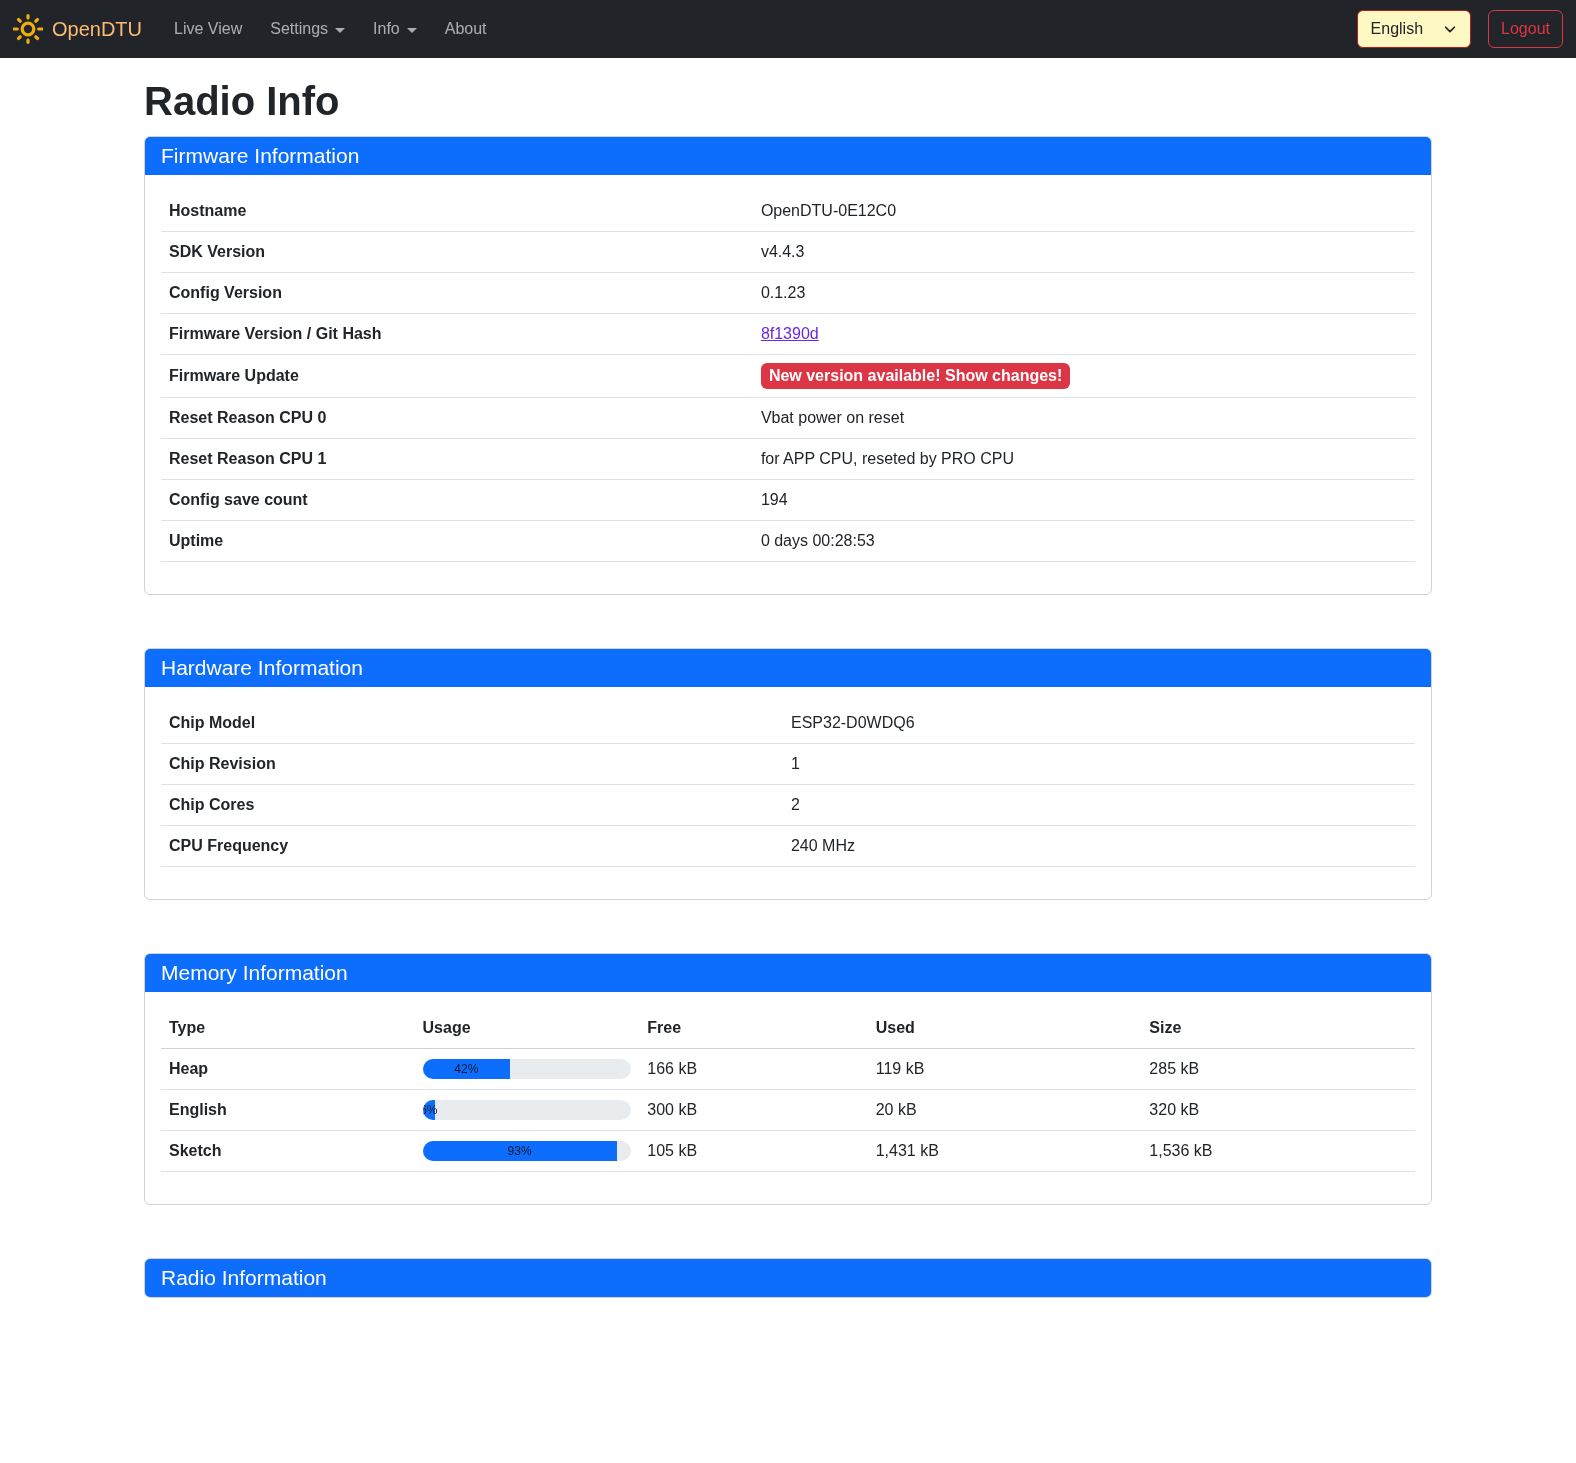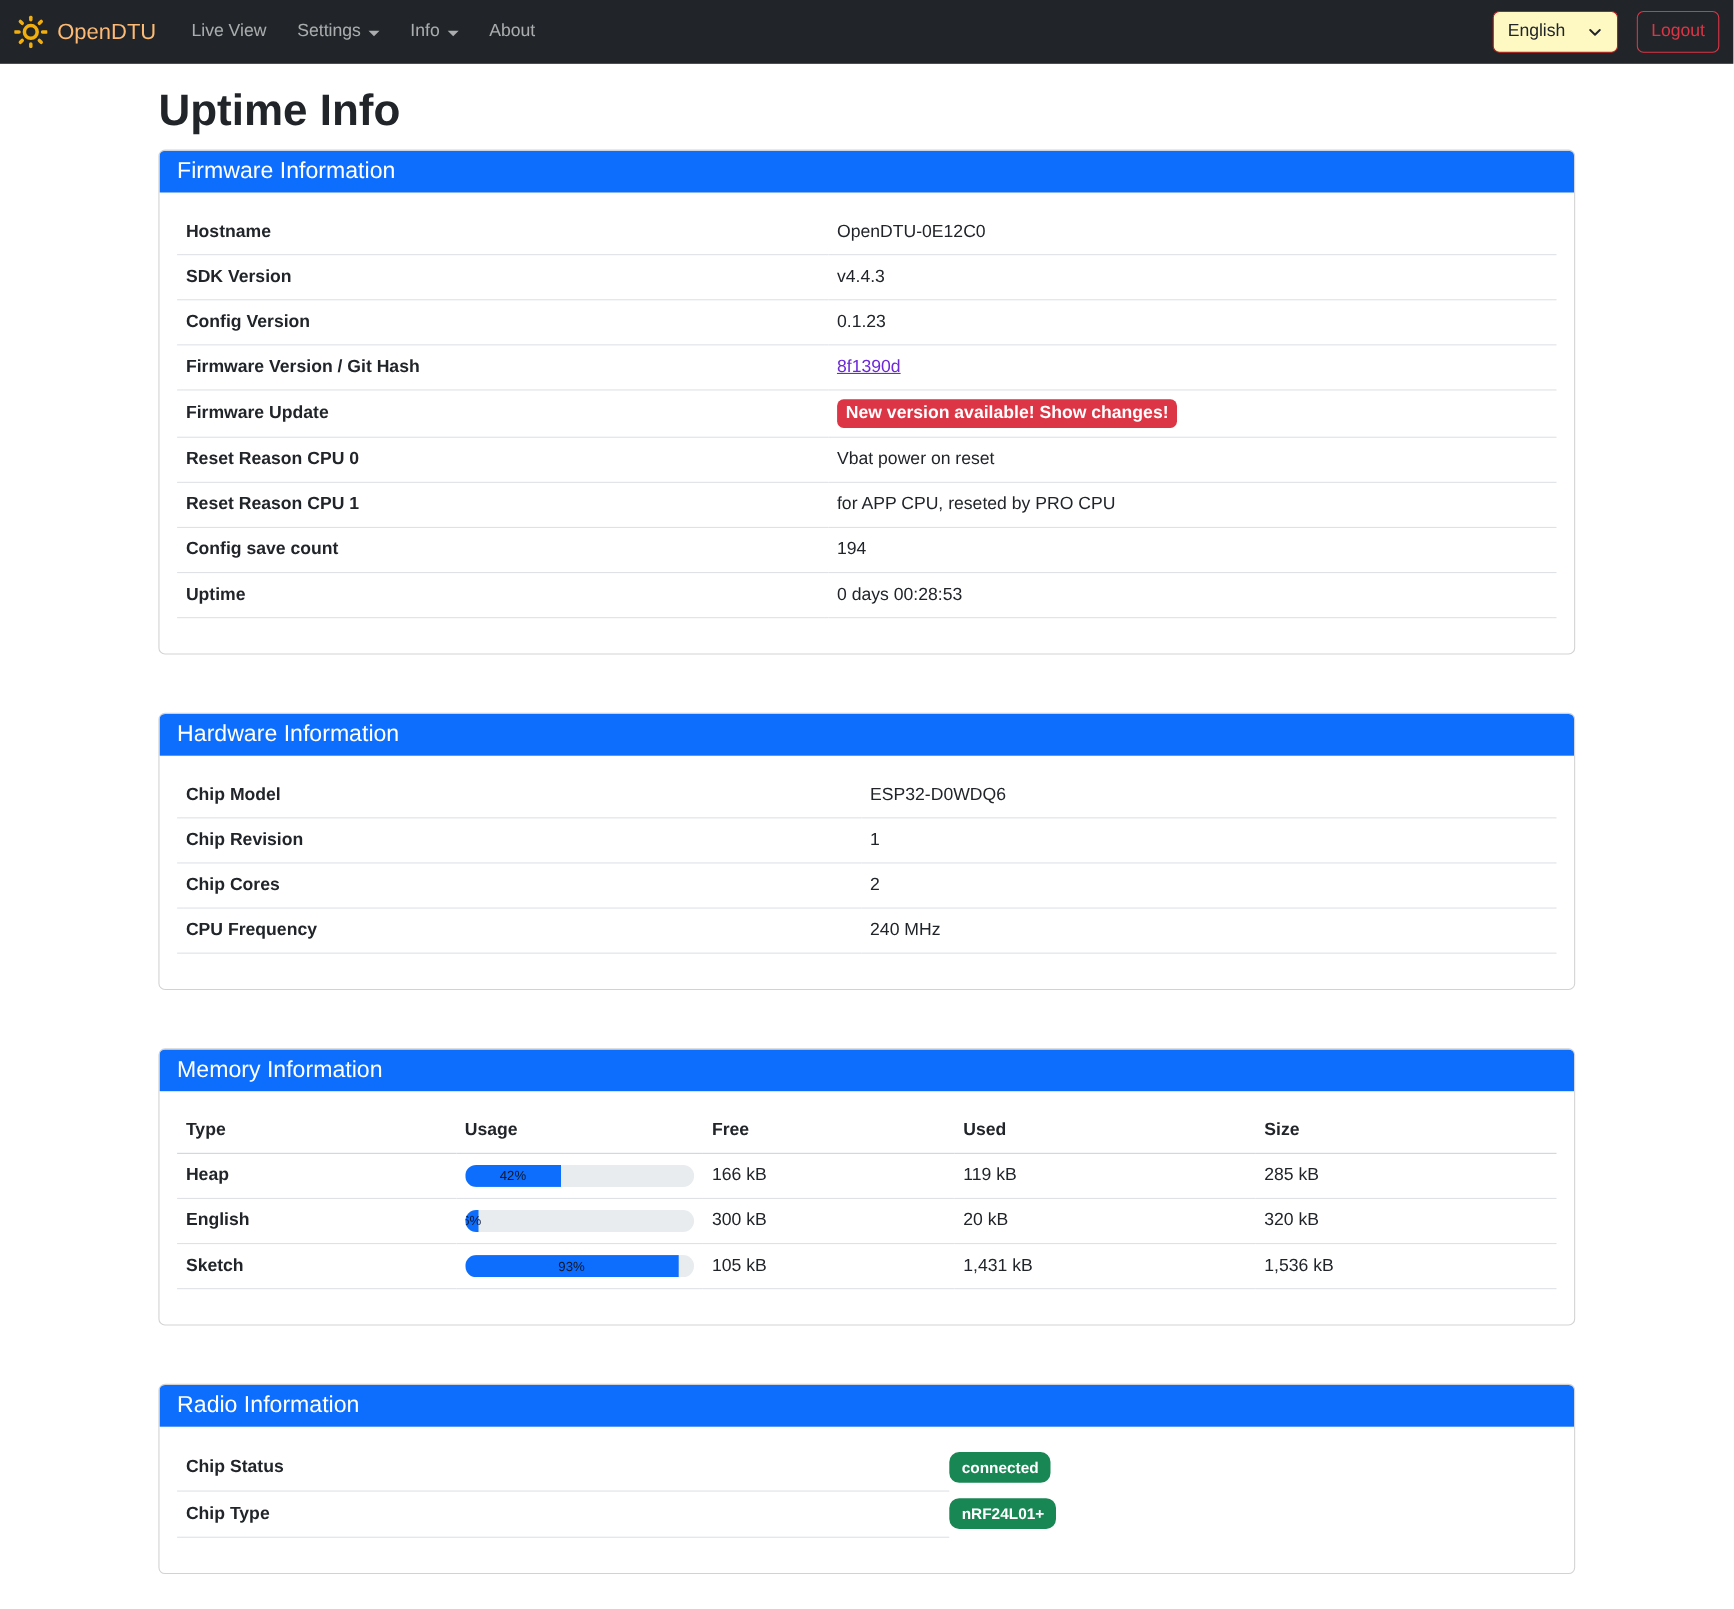--- a/index.html
+++ b/index.html
@@ -217,21 +217,21 @@
         <svg width="14" height="14" viewBox="0 0 16 16" fill="none" stroke="#212529" stroke-width="2" stroke-linecap="round" stroke-linejoin="round">
           <polyline points="3,6 8,11 13,6"></polyline>
         </svg>
       </span>
     </div>
     <button class="logout-btn">Logout</button>
   </div>
 </nav>
 
 <main class="container">
-  <h1 class="page-title">Uptime Info</h1>
+  <h1 class="page-title">Radio Info</h1>
 
   <section class="card">
     <div class="card-header">Firmware Information</div>
     <div class="card-body">
       <table class="info-table fw-table">
         <tbody>
           <tr>
             <th class="label-col">Hostname</th>
             <td>OpenDTU-0E12C0</td>
           </tr>
@@ -349,32 +349,14 @@
             <td>1,431 kB</td>
             <td>1,536 kB</td>
           </tr>
         </tbody>
       </table>
     </div>
   </section>
 
   <section class="card">
     <div class="card-header">Radio Information</div>
-    <div class="card-body">
-      <table class="radio-table">
-        <tbody>
-          <tr>
-            <th>Chip Status</th>
-            <td>
-              <span class="badge-success">connected</span>
-            </td>
-          </tr>
-          <tr>
-            <th>Chip Type</th>
-            <td>
-              <span class="badge-success">nRF24L01+</span>
-            </td>
-          </tr>
-        </tbody>
-      </table>
-    </div>
   </section>
 </main>
 
 </body></html>

